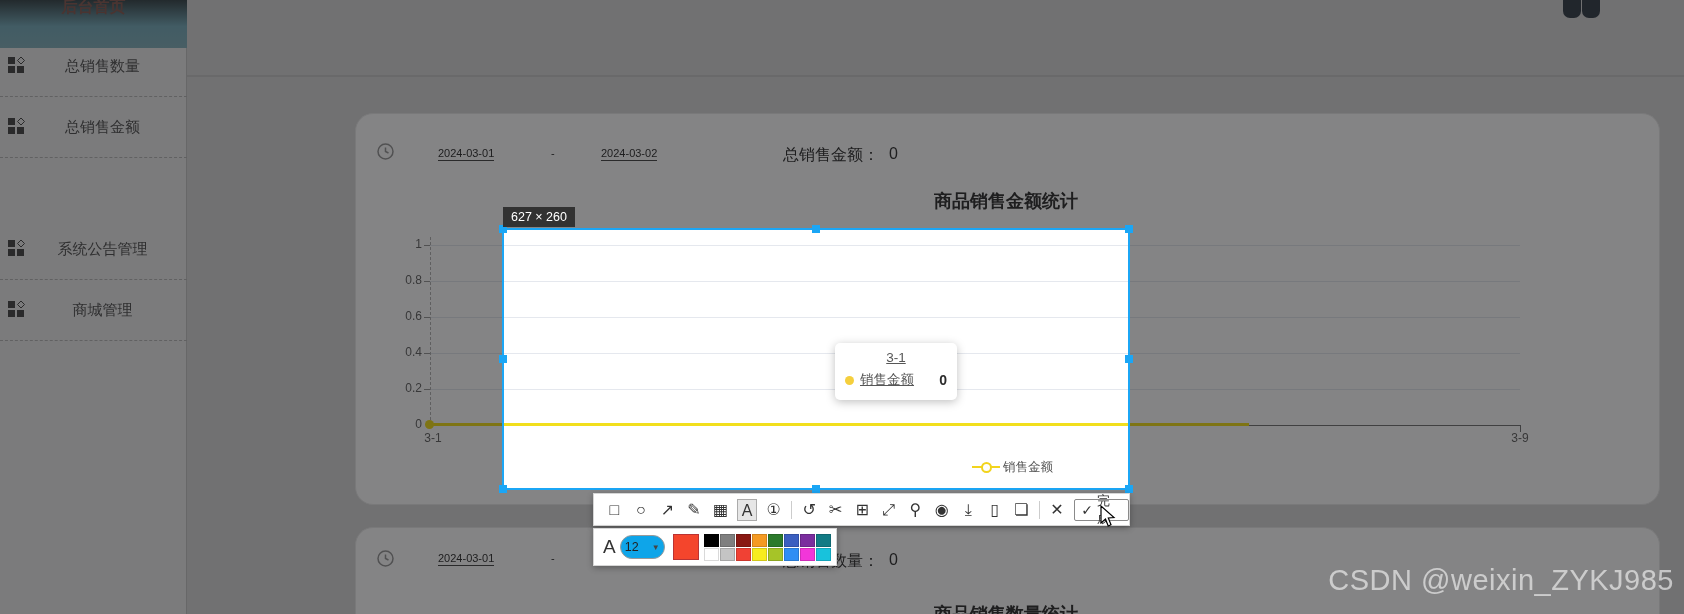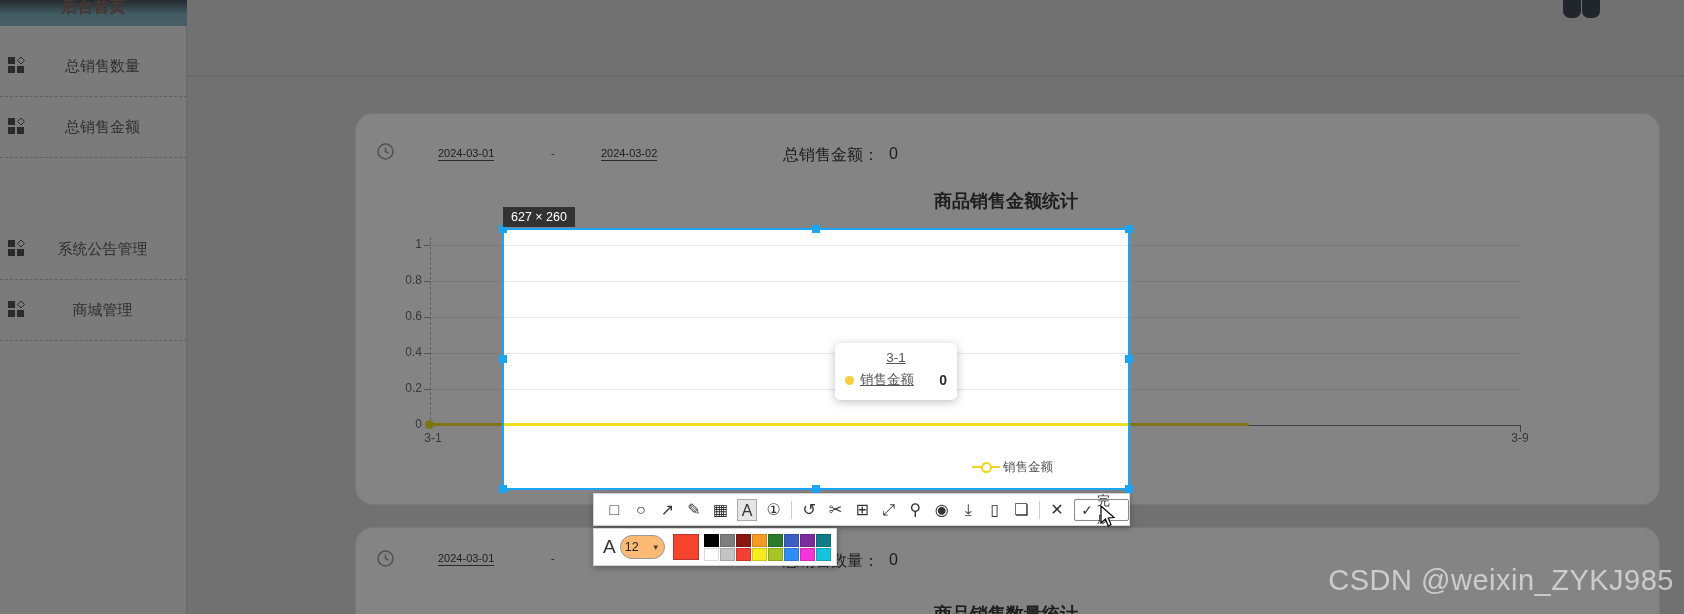--- a/index.html
+++ b/index.html
@@ -11,21 +11,21 @@
   
   #main-header { left:187px; top:0; width:1497px; height:75px;
     background:linear-gradient(180deg,#2a211c 0%,#6b4e3f 18%,#f0ad8a 60%,#f2b293 100%); }
   #header-title { left:898px; top:12px; width:300px; font-size:26px; letter-spacing:1px; color:rgba(255,255,255,0.85); }
   #header-underline { left:187px; top:75px; width:1497px; height:2px; background:#c9c9c9; }
   #avatar { left:1563px; top:-6px; width:38px; height:24px; }
   #avatar span { position:absolute; top:0; width:18px; height:24px; background:#39424d; border-radius:7px; }
   #avatar span:first-child { left:0; } #avatar span:last-child { left:19px; }
 
   #sidebar { left:0; top:0; width:187px; height:614px; background:#ececec; border-right:1px solid #c4c4c4; }
-  #sidebar-header { position:absolute; left:0; top:0; width:187px; height:26px; overflow:hidden;
+  #sidebar-header { position:absolute; left:0; top:0; width:187px; height:48px; overflow:hidden;
     background:linear-gradient(180deg,#3c4a4e 0%,#7aaebc 55%,#86b2bd 100%); }
   #sidebar-header span { position:absolute; left:0; top:-3px; width:100%; text-align:center; font-size:16px; color:#8a5f57; font-weight:bold; }
   .side-item { position:absolute; left:0; width:187px; height:61px; border-bottom:1px dashed #b9b9b9; }
   .side-item .grid-icon { position:absolute; left:8px; top:21px; }
   .side-item .lbl { position:absolute; left:26px; right:8px; top:21px; text-align:center; font-size:15px; color:#555; }
 
   .card { background:#fff; border:1px solid #e9e9e9; border-radius:18px; }
   #card1 { left:355px; top:113px; width:1305px; height:392px; }
   #card2 { left:355px; top:527px; width:1305px; height:200px; }
 
@@ -73,21 +73,21 @@
   .tool.sel { background:#e6e6e6; border:1px solid #ababab; }
   .tb-sep { width:1px; height:18px; background:#ccc; margin:0 4px; }
   #done-btn { display:flex; align-items:center; border:1px solid #8a8a8a; border-radius:2px; height:22px;
     padding:0 6px; margin-left:4px; font-size:13px; color:#333; }
   #done-btn .chk { margin-right:4px; font-size:14px; }
 
   #snip-palette { left:593px; top:528px; width:244px; height:38px; background:#fff; border:1px solid #d6d6d6;
     box-shadow:0 2px 6px rgba(0,0,0,0.3); z-index:20; display:flex; align-items:center; padding:0 5px; }
   #font-glyph { font-size:19px; color:#333; margin:0 4px; }
   #font-size-dd { width:45px; height:24px; border:1px solid #9a9a9a; border-radius:12px; display:flex;
-    align-items:center; font-size:12.5px; color:#222; padding:0 4px; margin-right:8px; background:#fdba74; }
+    align-items:center; font-size:12.5px; color:#222; padding:0 4px; margin-right:8px; background:#0ea5e9; }
   #font-size-dd .dd-arrow { margin-left:auto; font-size:8px; color:#444; }
   #current-color { width:26px; height:26px; border:1px solid #b33; margin-right:5px; }
   #color-grid { display:grid; grid-template-columns:repeat(8,15px); grid-template-rows:13px 13px; gap:1px; }
   .pal { width:15px; height:13px; border:1px solid rgba(0,0,0,0.15); }
 
   #cursor { left:1100px; top:505px; z-index:40; }
   #watermark { right:10px; top:564px; z-index:30; font-size:29px; letter-spacing:0.5px;
     color:rgba(242,242,242,0.65); font-weight:500; }
 </style>
 </head>

